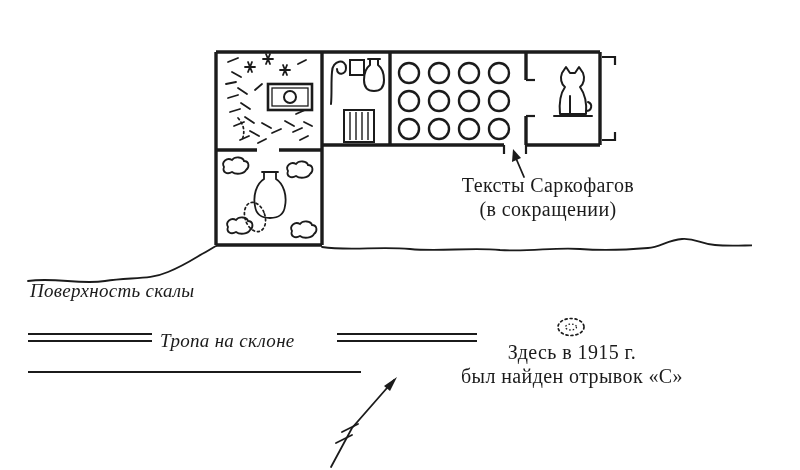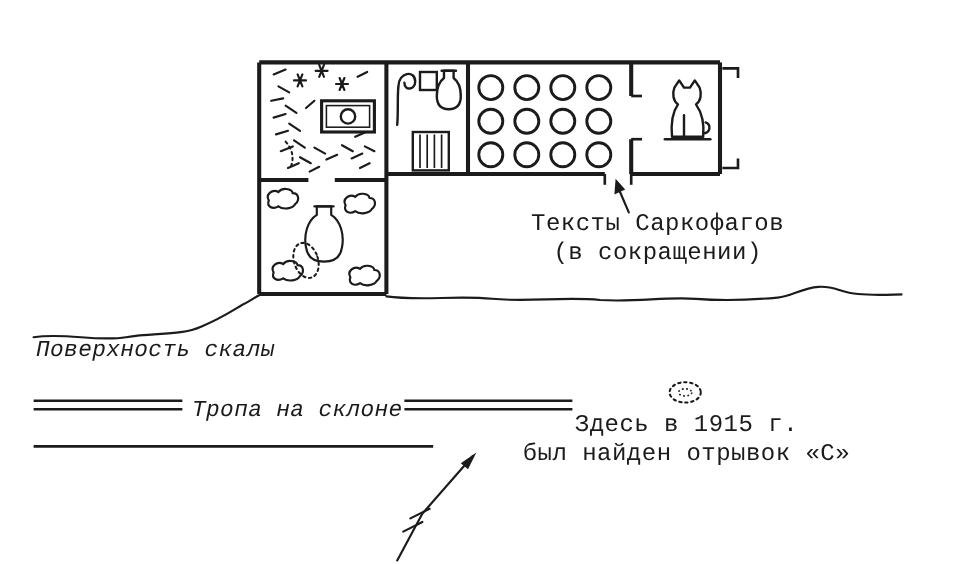--- a/index.html
+++ b/index.html
@@ -1,20 +1,20 @@
 <!DOCTYPE html>
 <html><head>
 <meta charset="utf-8">
 <style>
   html,body{margin:0;padding:0;background:#ffffff;}
   #figure{
     position:relative;
     width:752px;height:470px;
     background:#ffffff;
-    font-family:Liberation Mono, monospace;
+    font-family:Liberation Serif, serif;
     overflow:hidden;
   }
   svg{display:block;}
   .wall{fill:none;stroke:#1b1b1b;stroke-width:3.4;stroke-linecap:butt;}
   .thin{fill:none;stroke:#1b1b1b;stroke-width:1.8;stroke-linecap:round;}
   .mid{fill:none;stroke:#1b1b1b;stroke-width:2.2;stroke-linecap:butt;}
   .icon{fill:none;stroke:#1b1b1b;stroke-width:2;stroke-linejoin:round;stroke-linecap:round;}
   .dotted{fill:none;stroke:#1b1b1b;stroke-width:1.7;stroke-dasharray:2 3;stroke-linecap:round;}
   .circleRow circle{fill:none;stroke:#1b1b1b;stroke-width:2.4;}
   .lbl{fill:#1b1b1b;font-size:20px;letter-spacing:0.4px;}

